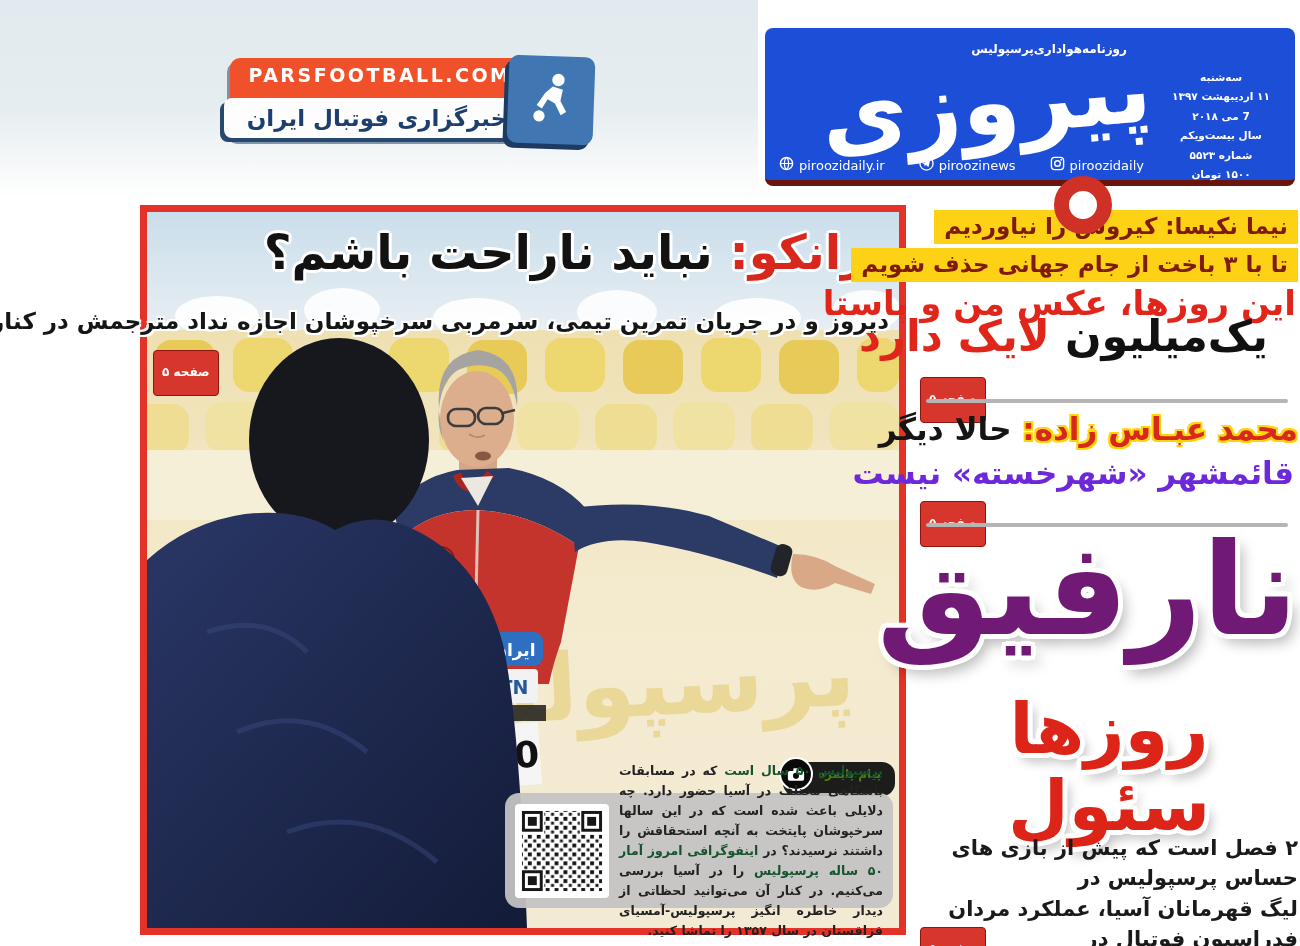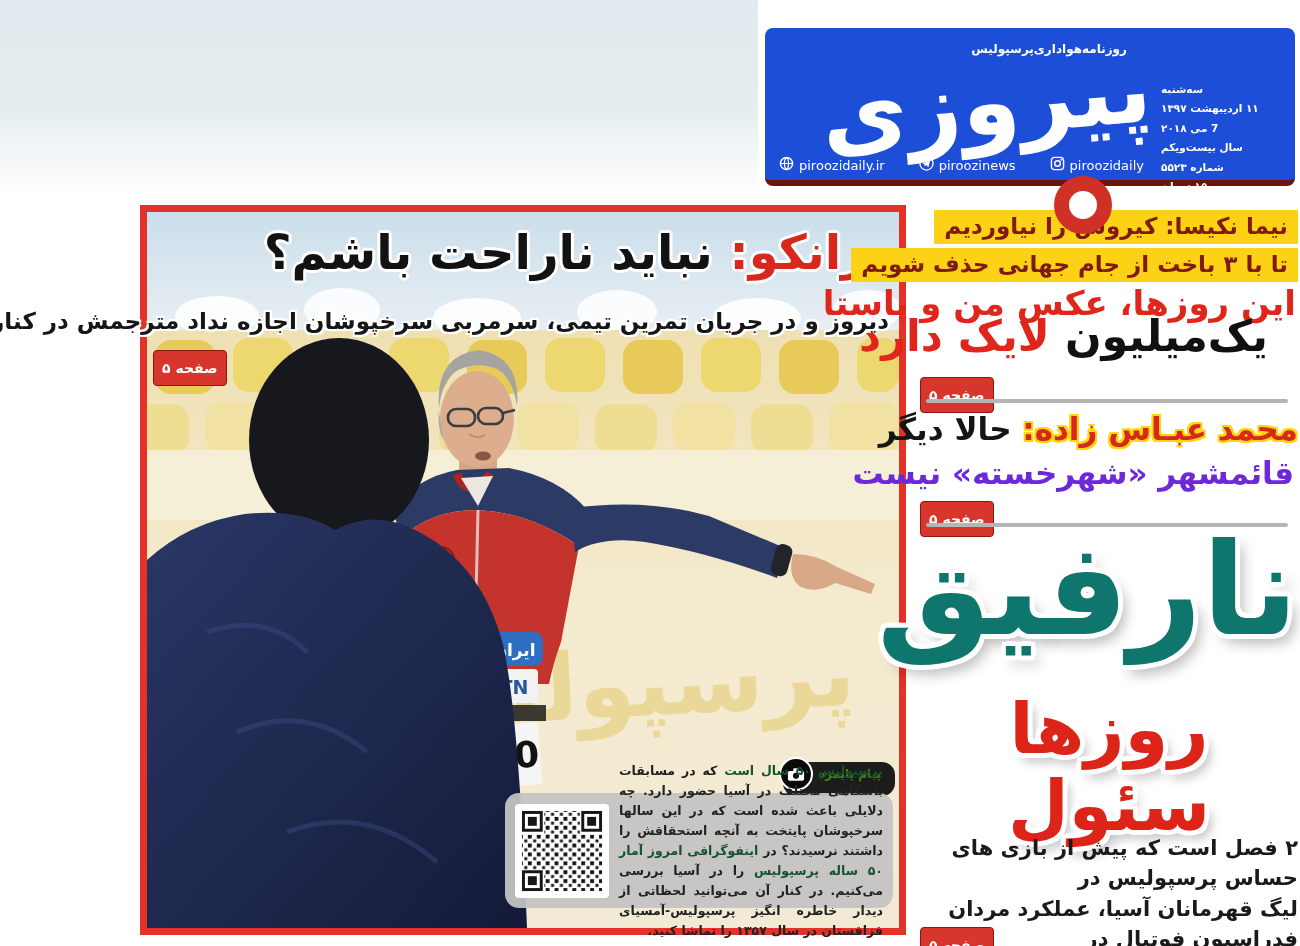--- a/index.html
+++ b/index.html
@@ -18,36 +18,36 @@
                     box-shadow:-4px 4px 0 #27486f;display:flex;align-items:center;justify-content:center;}
   .banner .tagline{color:#1d3f6e;font-weight:bold;font-size:23px;direction:rtl;}
   .banner .tile{position:absolute;right:0;top:0;width:86px;height:88px;background:#4077b2;border-radius:10px;
                 transform:rotate(2deg);box-shadow:-4px 5px 0 #1d3a63;display:flex;align-items:center;justify-content:center;}
   
   .masthead{position:absolute;left:765px;top:28px;width:530px;height:152px;background:#1d4ed8;border-radius:8px;
             border-bottom:6px solid #6b130d;}
   .mast-tagline{position:absolute;right:168px;top:14px;color:#fff;font-size:12px;font-weight:bold;direction:rtl;}
   .mast-logo{position:absolute;left:6px;top:6px;width:430px;height:138px;display:flex;align-items:center;justify-content:center;
              color:#fff;font-size:94px;font-weight:bold;transform:rotate(-5deg);direction:rtl;line-height:1;}
-  .mast-info{position:absolute;right:14px;top:52px;width:120px;text-align:left;color:#ffffff;
+  .mast-info{position:absolute;right:14px;top:40px;width:120px;text-align:center;color:#ffffff;
              font-size:10.5px;font-weight:bold;line-height:1.85;direction:rtl;}
   .mast-socials{position:absolute;left:14px;bottom:6px;display:flex;gap:34px;color:#fff;font-size:13px;align-items:center;}
   .soc{display:flex;align-items:center;gap:5px;}
   .logo-tail{position:absolute;left:1054px;top:176px;width:58px;height:58px;border-radius:50%;
              border:15px solid #cf3127;background:#fff;box-sizing:border-box;z-index:6;}
   
   .photo{position:absolute;left:140px;top:205px;width:752px;height:716px;border:7px solid #e33228;background:#f2e8cd;}
   .photo-svg{position:absolute;left:0;top:0;width:752px;height:716px;}
   .headline{position:absolute;top:12px;right:10px;direction:rtl;font-size:48px;font-weight:800;white-space:nowrap;
             text-shadow:-2px -2px 0 #fff,2px -2px 0 #fff,-2px 2px 0 #fff,2px 2px 0 #fff,0 3px 0 #fff,0 -3px 0 #fff,3px 0 0 #fff,-3px 0 0 #fff;}
   .headline .speaker{color:#d8271c;} .headline .rest{color:#121212;}
   .subheadline{position:absolute;top:96px;right:10px;direction:rtl;font-size:23px;font-weight:bold;color:#161616;white-space:nowrap;
                text-shadow:-2px -2px 0 #fff,2px -2px 0 #fff,-2px 2px 0 #fff,2px 2px 0 #fff,0 2px 0 #fff,0 -2px 0 #fff;}
-  .ptag{background:#d6362c;border:1px solid #8e150d;color:#fff;font-size:14px;font-weight:bold;
-        padding:8px 8px;border-radius:4px;direction:rtl;display:inline-block;line-height:1.3;}
+  .ptag{background:#d6362c;border:1px solid #8e150d;color:#fff;font-size:12px;font-weight:bold;
+        padding:14px 8px;border-radius:4px;direction:rtl;display:inline-block;line-height:1.3;}
   .photo-tag{position:absolute;top:138px;left:6px;}
   .byline{position:absolute;top:550px;right:4px;height:24px;background:rgba(10,10,10,.92);border-radius:13px;
           color:#4d7c0f;font-size:12px;font-weight:bold;direction:rtl;display:flex;align-items:center;
           padding:0 14px 10px 36px;}
   .byline .cam{position:absolute;left:-4px;top:-5px;width:34px;height:34px;background:#0a0a0a;border:2px solid #fff;
                border-radius:50%;display:flex;align-items:center;justify-content:center;box-sizing:border-box;}
   .qrbox{position:absolute;left:358px;top:581px;width:388px;height:115px;background:rgba(196,196,196,.94);
          border-radius:14px;display:flex;align-items:center;gap:10px;padding:8px 10px;box-sizing:border-box;}
   .qrbox .qr{flex:0 0 94px;width:94px;height:94px;background:#fff;border-radius:4px;padding:4px;box-sizing:border-box;}
   .qrcap{direction:rtl;text-align:justify;font-size:12.5px;font-weight:600;line-height:1.6;color:#222;}
@@ -58,34 +58,50 @@
           padding:3px 10px 5px;white-space:nowrap;}
   .i2l1{position:absolute;right:2px;top:78px;color:#e0261a;font-size:34px;font-weight:800;white-space:nowrap;}
   .i2l2{position:absolute;right:30px;top:106px;font-size:43px;font-weight:900;white-space:nowrap;color:#111;}
   .i2l2 .red{color:#e0261a;}
   .i3l1{position:absolute;right:0;top:206px;font-size:31px;font-weight:800;white-space:nowrap;color:#151515;}
   .i3l1 .glow{color:#d8271c;
        text-shadow:-2px -2px 0 #ffd60a,2px -2px 0 #ffd60a,-2px 2px 0 #ffd60a,2px 2px 0 #ffd60a,0 2px 0 #ffd60a,0 -2px 0 #ffd60a;}
   .i3l2{position:absolute;right:4px;top:250px;font-size:31px;font-weight:800;color:#6d28d9;white-space:nowrap;}
   .sep{position:absolute;left:6px;right:10px;height:4px;background:#b5b5b5;border-radius:2px;}
   .coltag{position:absolute;left:0;}
-  .big1{position:absolute;left:0;right:0;top:318px;text-align:center;font-size:128px;line-height:1.05;font-weight:900;color:#0f766e;
+  .big1{position:absolute;left:0;right:0;top:318px;text-align:center;font-size:128px;line-height:1.05;font-weight:900;color:#701a75;
         text-shadow:-4px -4px 0 #fff,4px -4px 0 #fff,-4px 4px 0 #fff,4px 4px 0 #fff,0 5px 0 #fff,0 -5px 0 #fff,5px 0 0 #fff,-5px 0 0 #fff,7px 9px 14px rgba(0,0,0,.28);}
   .big2{position:absolute;left:0;right:0;top:486px;text-align:center;font-size:70px;line-height:1.1;font-weight:900;color:#dc2418;
         text-shadow:-4px -4px 0 #fff,4px -4px 0 #fff,-4px 4px 0 #fff,4px 4px 0 #fff,0 5px 0 #fff,0 -5px 0 #fff,5px 0 0 #fff,-5px 0 0 #fff,6px 8px 12px rgba(0,0,0,.28);}
   .para{position:absolute;right:0;top:628px;width:100%;text-align:right;font-size:21px;font-weight:700;
         line-height:1.45;color:#1a1a1a;}
 </style>
 </head>
 <body>
 
 <div class="page">
 
   <div class="tl-wash"></div>
 
+  <div class="banner">
+    <div class="frame"></div>
+    <div class="url">PARSFOOTBALL.COM</div>
+    <div class="whitebar">
+      <span class="tagline">خبرگزاری فوتبال ایران</span>
+    </div>
+    <div class="tile">
+      <span>
+        <svg width="54" height="54" viewBox="0 0 40 40">
+          <circle cx="25" cy="6.5" r="4.6" fill="#fff"></circle>
+          <path d="M21 11.5 L28.5 13.5 L27 22 L31.5 30 L27.5 32.5 L23 24 L17.5 21 L13.5 28 L9.5 25.5 L15.5 16.5 Z" fill="#fff"></path>
+          <circle cx="11.5" cy="33.5" r="4.2" fill="#fff"></circle>
+        </svg>
+      </span>
+    </div>
+  </div>
 
   <div class="masthead">
     <div class="mast-tagline">روزنامه‌هواداری‌پرسپولیس</div>
     <div class="mast-logo">پیروزی</div>
     <div class="mast-info">
       <div>سه‌شنبه</div>
       <div>۱۱ اردیبهشت ۱۳۹۷</div>
       <div>7 می ۲۰۱۸</div>
       <div>سال بیست‌ویکم</div>
       <div>شماره ۵۵۲۳</div>

